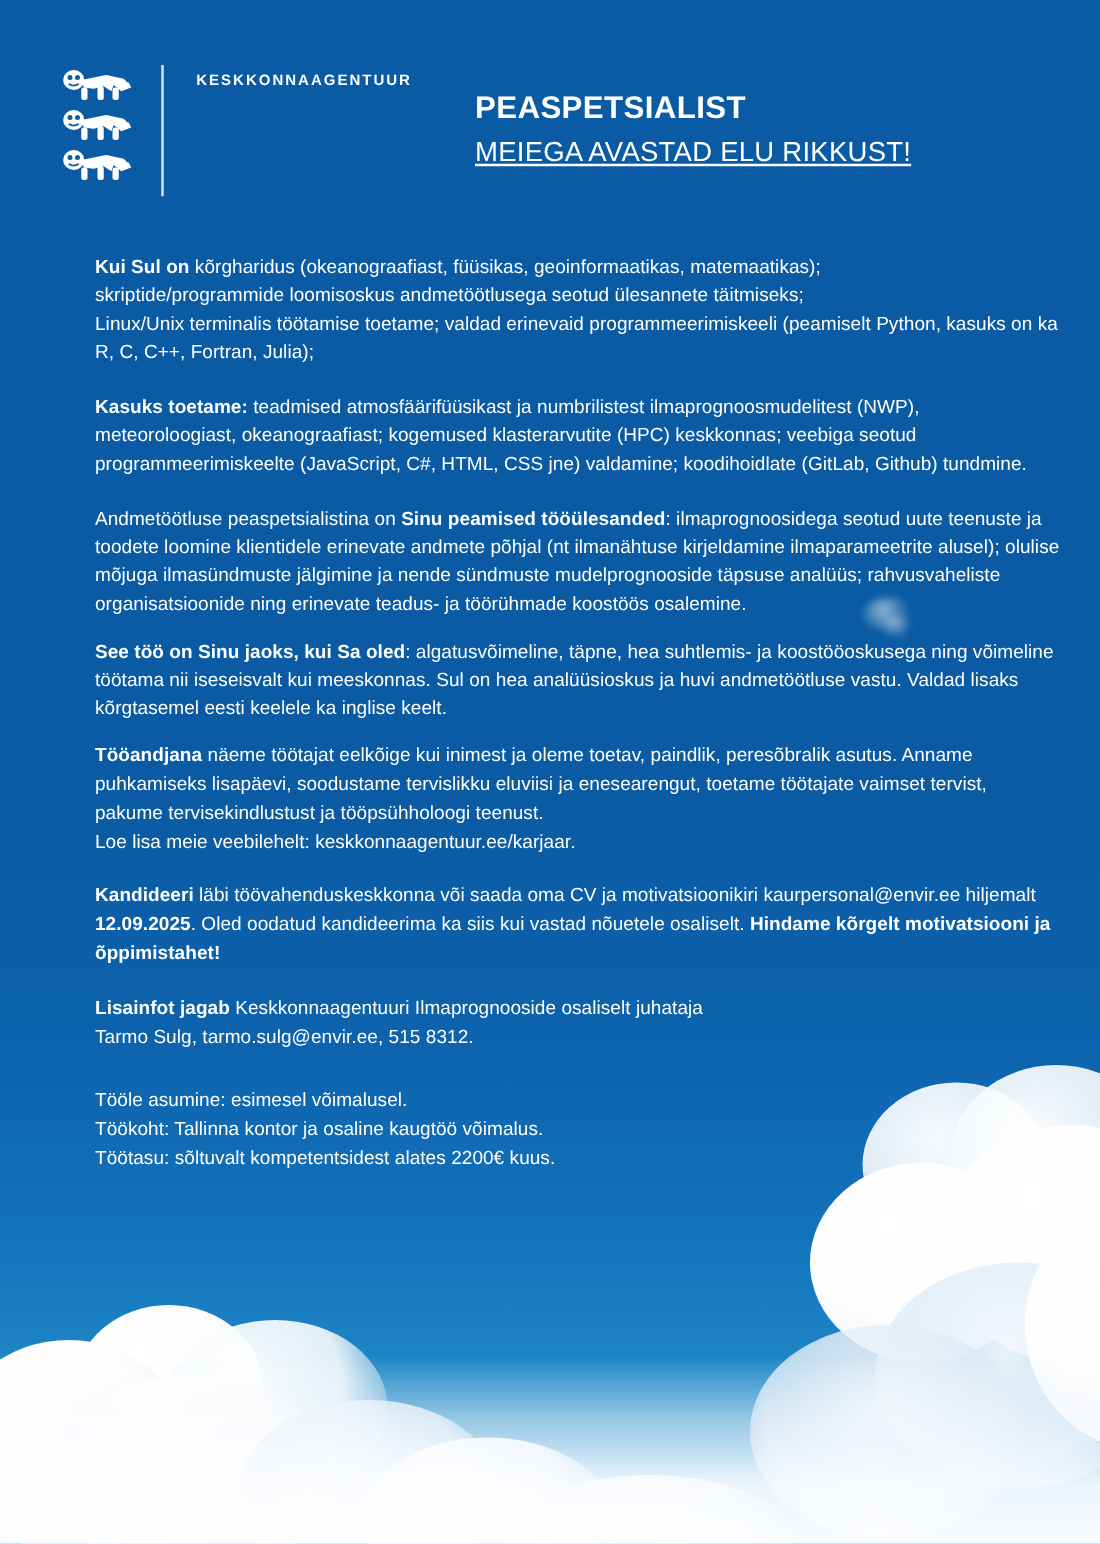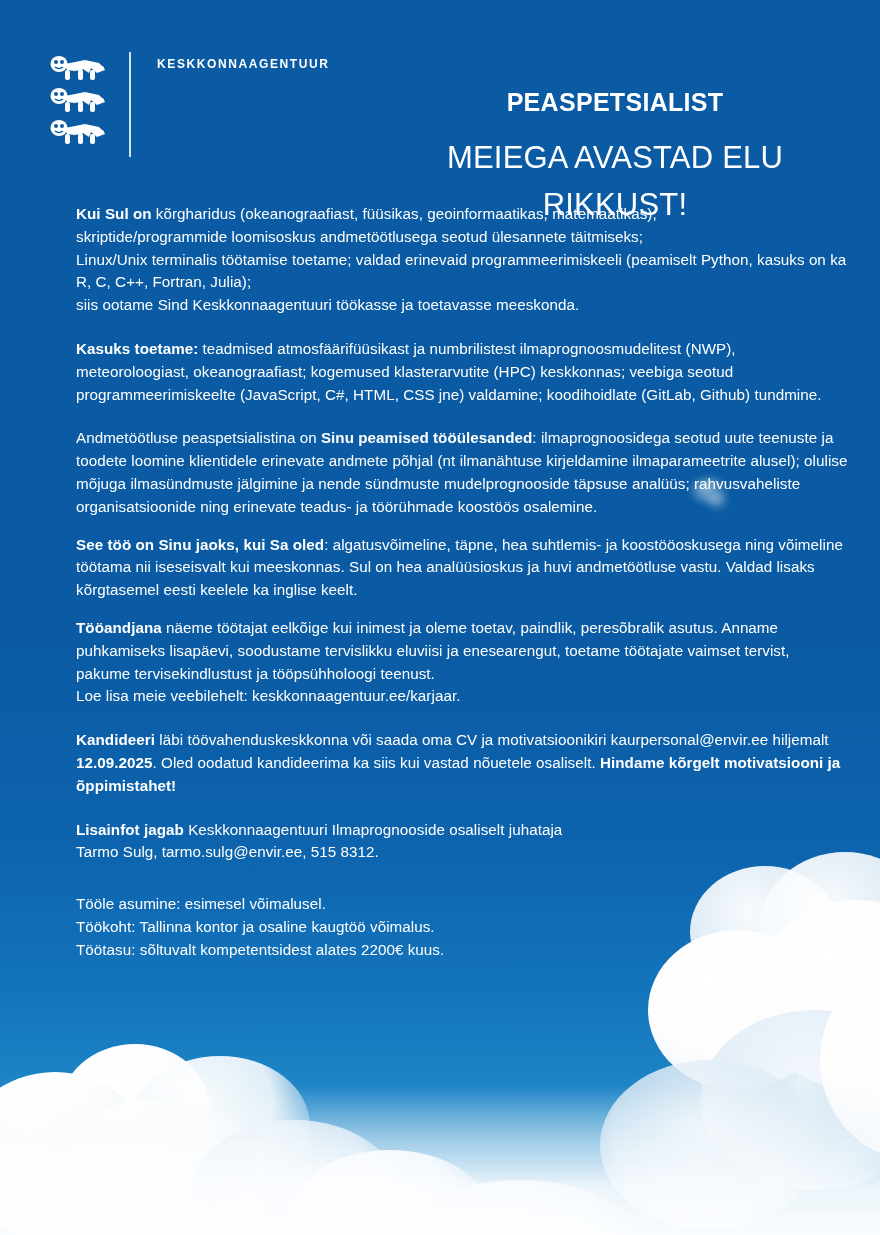--- a/index.html
+++ b/index.html
@@ -88,41 +88,41 @@
     font-variant:small-caps;
     text-transform:lowercase;
     color:#ffffff;
     white-space:nowrap;
   }
   .org-name::first-letter { font-size:17.5px; }
 
   
   .title-block {
     position:absolute;
-    top:86px; left:380px; right:30px;
-    text-align:center;
+    top:70px; left:380px; right:30px;
   }
   .job-title {
     font-size:25px;
     font-weight:bold;
     letter-spacing:.3px;
     line-height:1.28;
   }
   .job-subtitle {
     font-size:19px;
     font-weight:bold;
     letter-spacing:.2px;
     line-height:1.5;
   }
   .slogan {
-    font-size:31px;
+    font-size:22px;
     font-weight:300;
     letter-spacing:.2px;
     line-height:1.5;
-    margin-top:17px;
+    margin-top:3px;
+    text-decoration:underline;
   }
 
   
   .body {
     position:absolute;
     top:203px; left:76px;
     width:772px;
     font-size:15.2px;
     line-height:1.50;
     font-weight:400;
@@ -219,21 +219,20 @@
     <div class="job-title">PEASPETSIALIST</div>
     <div class="slogan">MEIEGA AVASTAD ELU RIKKUST!</div>
   </div>
 
   <div class="body">
 
     <div class="para block-lines">
       <div><b>Kui Sul on</b><span> kõrgharidus (okeanograafiast, füüsikas, geoinformaatikas, matemaatikas);</span></div>
       <div>skriptide/programmide loomisoskus andmetöötlusega seotud ülesannete täitmiseks;</div>
       <div>Linux/Unix terminalis töötamise toetame; valdad erinevaid programmeerimiskeeli (peamiselt Python, kasuks on ka R, C, C++, Fortran, Julia);</div>
-      <div>siis ootame Sind Keskkonnaagentuuri töökasse ja toetavasse meeskonda.</div>
     </div>
 
     <div class="gap-sm"></div>
 
     <div class="para">
       <b>Kasuks toetame:</b><span> teadmised atmosfäärifüüsikast ja numbrilistest ilmaprognoosmudelitest (NWP), meteoroloogiast, okeanograafiast; kogemused klasterarvutite (HPC) keskkonnas; veebiga seotud programmeerimiskeelte (JavaScript, C#, HTML, CSS jne) valdamine; koodihoidlate (GitLab, Github) tundmine.</span>
     </div>
 
     <div class="gap-sm"></div>
 

